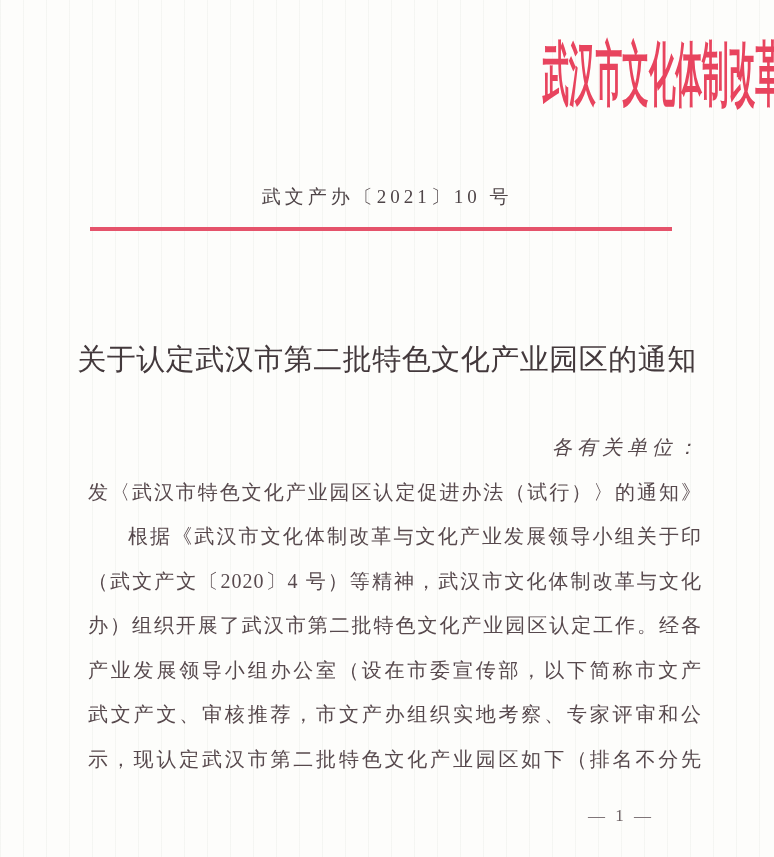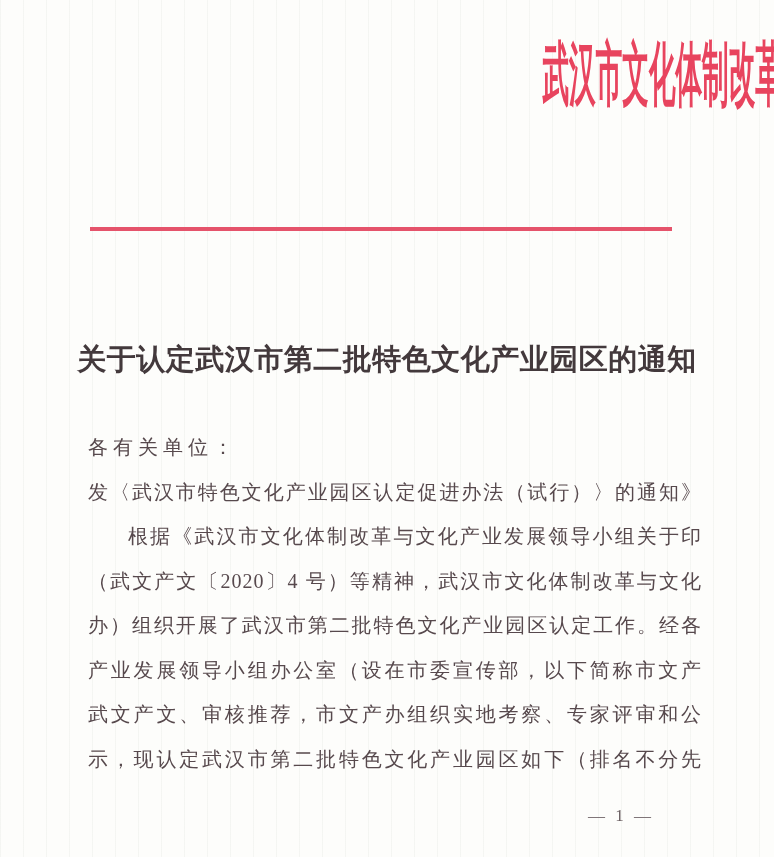--- a/index.html
+++ b/index.html
@@ -66,38 +66,39 @@
   }
 
   
   .doc-title {
     position: absolute;
     top: 340px;
     left: 0;
     width: 100%;
     text-align: center;
     font-size: 29px;
-    font-weight: bold;
+    font-weight: normal;
     letter-spacing: 0.5px;
     color: #43393c;
   }
 
   
   .body-block {
     position: absolute;
     top: 425px;
     left: 88px;
     width: 614px;
     font-size: 20px;
     line-height: 44.5px;
     color: #57494d;
   }
   .salutation {
     letter-spacing: 5px;
-    text-align: left;
+    text-align: right;
+    font-style: italic;
   }
   .line {
     text-align: justify;
     text-align-last: justify;
     text-justify: inter-character;
     letter-spacing: 1px;
   }
   .line.indent { text-indent: 2em; }
   .line.no-justify {
     text-align: left;
@@ -118,20 +119,21 @@
 </style>
 </head>
 <body>
 
 <div class="page">
 
   <div class="letterhead">
     <span class="inner">武汉市文化体制改革与文化产业发展领导小组办公室文件</span>
   </div>
 
+  <div class="doc-number">武文产办〔2021〕10 号</div>
 
   <div class="red-rule"></div>
 
   <div class="doc-title">关于认定武汉市第二批特色文化产业园区的通知</div>
 
   <div class="body-block">
     <div class="salutation">各有关单位：</div>
     <div class="line">发〈武汉市特色文化产业园区认定促进办法（试行）〉的通知》</div>
     <div class="line indent">根据《武汉市文化体制改革与文化产业发展领导小组关于印</div>
     <div class="line">（武文产文〔2020〕4 号）等精神，武汉市文化体制改革与文化</div>

